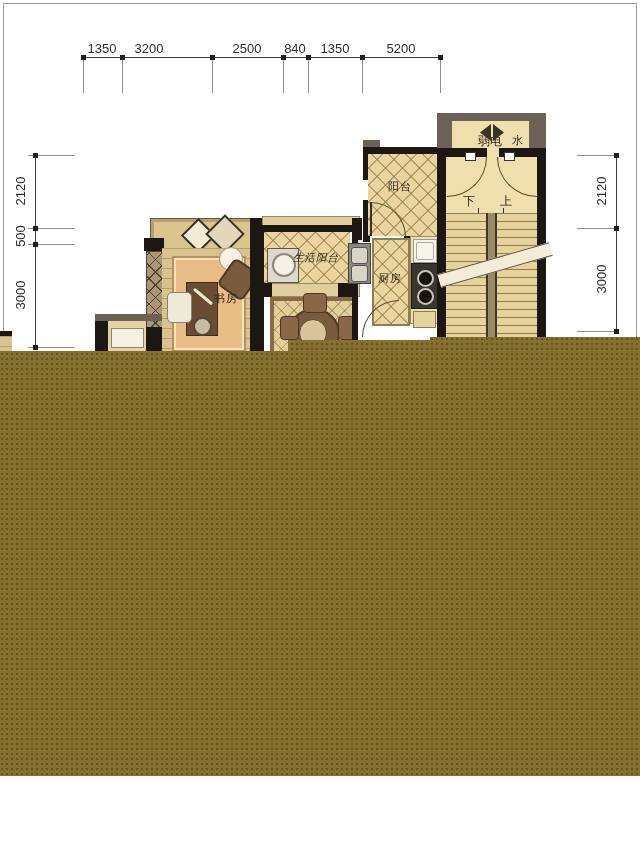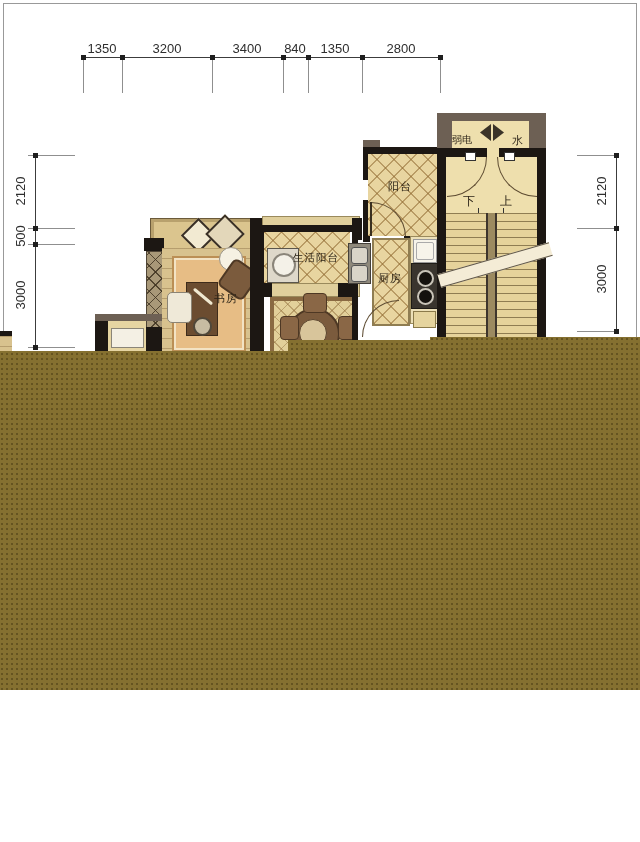--- a/index.html
+++ b/index.html
@@ -1,16 +1,16 @@
 <!DOCTYPE html>
 <html><head>
 <meta charset="utf-8">
 <style>
   html,body{margin:0;padding:0;background:#ffffff;}
-  #canvas{position:relative;width:640px;height:690px;background:#ffffff;overflow:hidden;
+  #canvas{position:relative;width:640px;height:776px;background:#ffffff;overflow:hidden;
           font-family:"Liberation Sans",sans-serif;}
   .a{position:absolute;}
   
   .dline{background:#3c3c3c;}
   .wline{background:#8f8f8f;}
   .tk{width:5px;height:5px;background:#1e1e1e;}
   .dl{position:absolute;font:13px "Liberation Sans",sans-serif;color:#2e2e2e;text-align:center;width:60px;}
   .vdl{position:absolute;font:13px "Liberation Sans",sans-serif;color:#2e2e2e;text-align:center;width:60px;height:14px;transform:rotate(-90deg);}
   
   .wall{background:#1c1713;}
@@ -52,25 +52,25 @@
   <div class="a wline" style="left:362px;top:58px;width:1px;height:35px;"></div>
   <div class="a wline" style="left:440px;top:58px;width:1px;height:35px;"></div>
   <div class="a tk" style="left:81px;top:55px;"></div>
   <div class="a tk" style="left:120px;top:55px;"></div>
   <div class="a tk" style="left:210px;top:55px;"></div>
   <div class="a tk" style="left:281px;top:55px;"></div>
   <div class="a tk" style="left:306px;top:55px;"></div>
   <div class="a tk" style="left:360px;top:55px;"></div>
   <div class="a tk" style="left:438px;top:55px;"></div>
   <div class="dl" style="left:72px;top:41px;">1350</div>
-  <div class="dl" style="left:137px;top:41px;">3200</div>
-  <div class="dl" style="left:217px;top:41px;">3400</div>
+  <div class="dl" style="left:119px;top:41px;">3200</div>
+  <div class="dl" style="left:217px;top:41px;">2500</div>
   <div class="dl" style="left:265px;top:41px;">840</div>
   <div class="dl" style="left:305px;top:41px;">1350</div>
-  <div class="dl" style="left:371px;top:41px;">2800</div>
+  <div class="dl" style="left:371px;top:41px;">5200</div>
 
   <div class="a dline" style="left:35px;top:155px;width:1px;height:192px;"></div>
   <div class="a wline" style="left:28px;top:155px;width:47px;height:1px;"></div>
   <div class="a wline" style="left:28px;top:228px;width:47px;height:1px;"></div>
   <div class="a wline" style="left:28px;top:244px;width:47px;height:1px;"></div>
   <div class="a wline" style="left:28px;top:347px;width:47px;height:1px;"></div>
   <div class="a tk" style="left:33px;top:153px;"></div>
   <div class="a tk" style="left:33px;top:226px;"></div>
   <div class="a tk" style="left:33px;top:242px;"></div>
   <div class="a tk" style="left:33px;top:345px;"></div>
@@ -103,21 +103,21 @@
   <div class="a circle" style="left:219px;top:247px;width:22px;height:22px;background:#f6f1e3;border:1px solid #9a9488;"></div>
   <div class="a" style="left:223px;top:263px;width:27px;height:29px;background:#7b5b3d;border:2px solid #4e3824;border-radius:6px;transform:rotate(35deg);"></div>
   <div class="rl" style="left:214px;top:291px;">书房</div>
   <div class="a wall" style="left:250px;top:218px;width:14px;height:133px;"></div>
 
   <div class="a" style="left:262px;top:216px;width:96px;height:9px;background:#e0cf9c;border:1px solid #9a8a5c;"></div>
   <div class="a wall" style="left:262px;top:225px;width:96px;height:7px;"></div>
   <div class="a tile" style="left:264px;top:232px;width:86px;height:51px;"></div>
   <div class="a" style="left:267px;top:248px;width:30px;height:33px;background:#ded8ca;border:1px solid #5a564c;"></div>
   <div class="a circle" style="left:272px;top:253px;width:20px;height:20px;background:#f4f1e8;border:2px solid #8a857a;"></div>
-  <div class="rl" style="left:293px;top:251px;font-size:10.5px;">生活阳台</div>
+  <div class="rl" style="left:293px;top:251px;font-size:10.5px;font-style:italic;">生活阳台</div>
   <div class="a" style="left:262px;top:283px;width:96px;height:12px;background:#e0cf9c;border:1px solid #9a8a5c;"></div>
   <div class="a wall" style="left:262px;top:283px;width:10px;height:14px;"></div>
   <div class="a wall" style="left:338px;top:283px;width:18px;height:14px;"></div>
   <div class="a wall" style="left:352px;top:218px;width:10px;height:22px;"></div>
 
   <div class="a" style="left:348px;top:297px;width:8px;height:54px;background:#3f3226;"></div>
   <div class="a parquet" style="left:270px;top:297px;width:78px;height:54px;border:4px solid #8a6a42;"></div>
   <div class="a circle" style="left:288px;top:308px;width:48px;height:48px;background:#7b5b3d;border:2px solid #4e3824;"></div>
   <div class="a circle" style="left:299px;top:319px;width:26px;height:26px;background:#d8c59b;border:1px solid #5a442e;"></div>
   <div class="a" style="left:303px;top:293px;width:22px;height:18px;background:#8a6746;border:1px solid #4e3824;border-radius:4px;"></div>
@@ -147,21 +147,21 @@
   <div class="a" style="left:411px;top:263px;width:26px;height:44px;background:#3a352e;border:1px solid #1e1b16;"></div>
   <div class="a circle" style="left:417px;top:270px;width:13px;height:13px;background:#14110d;border:2px solid #c9c4b8;"></div>
   <div class="a circle" style="left:417px;top:288px;width:13px;height:13px;background:#14110d;border:2px solid #c9c4b8;"></div>
   <div class="a" style="left:413px;top:311px;width:21px;height:15px;background:#e5d49e;border:1px solid #8a7a4a;"></div>
   <div class="a arc" style="left:362px;top:300px;width:36px;height:36px;border-top:1px solid #5d4b31;border-left:1px solid #5d4b31;border-top-left-radius:100%;"></div>
 
   <div class="a gwall" style="left:437px;top:113px;width:109px;height:8px;"></div>
   <div class="a gwall" style="left:437px;top:113px;width:15px;height:37px;"></div>
   <div class="a gwall" style="left:529px;top:113px;width:17px;height:37px;"></div>
   <div class="a tanfloor" style="left:452px;top:121px;width:77px;height:27px;"></div>
-  <div class="rl" style="left:452px;top:133px;font-size:10px;letter-spacing:0;">弱电</div>
+  <div class="rl" style="left:478px;top:133px;font-size:12px;letter-spacing:0;">弱电</div>
   <div class="rl" style="left:512px;top:133px;font-size:11px;letter-spacing:0;">水</div>
   <div class="a" style="left:480px;top:124px;width:11px;height:17px;background:#3a3328;clip-path:polygon(0 50%,100% 0,100% 100%);"></div>
   <div class="a" style="left:493px;top:124px;width:11px;height:17px;background:#3a3328;clip-path:polygon(100% 50%,0 0,0 100%);"></div>
   <div class="a wall" style="left:437px;top:148px;width:109px;height:9px;"></div>
   <div class="a tanfloor" style="left:487px;top:148px;width:12px;height:9px;"></div>
   <div class="a tanfloor" style="left:446px;top:157px;width:91px;height:56px;"></div>
   <div class="a wall" style="left:437px;top:157px;width:9px;height:184px;"></div>
   <div class="a wall" style="left:537px;top:157px;width:9px;height:184px;"></div>
   <div class="a" style="left:465px;top:152px;width:9px;height:7px;background:#fff;border:1px solid #333;"></div>
   <div class="a" style="left:504px;top:152px;width:9px;height:7px;background:#fff;border:1px solid #333;"></div>

